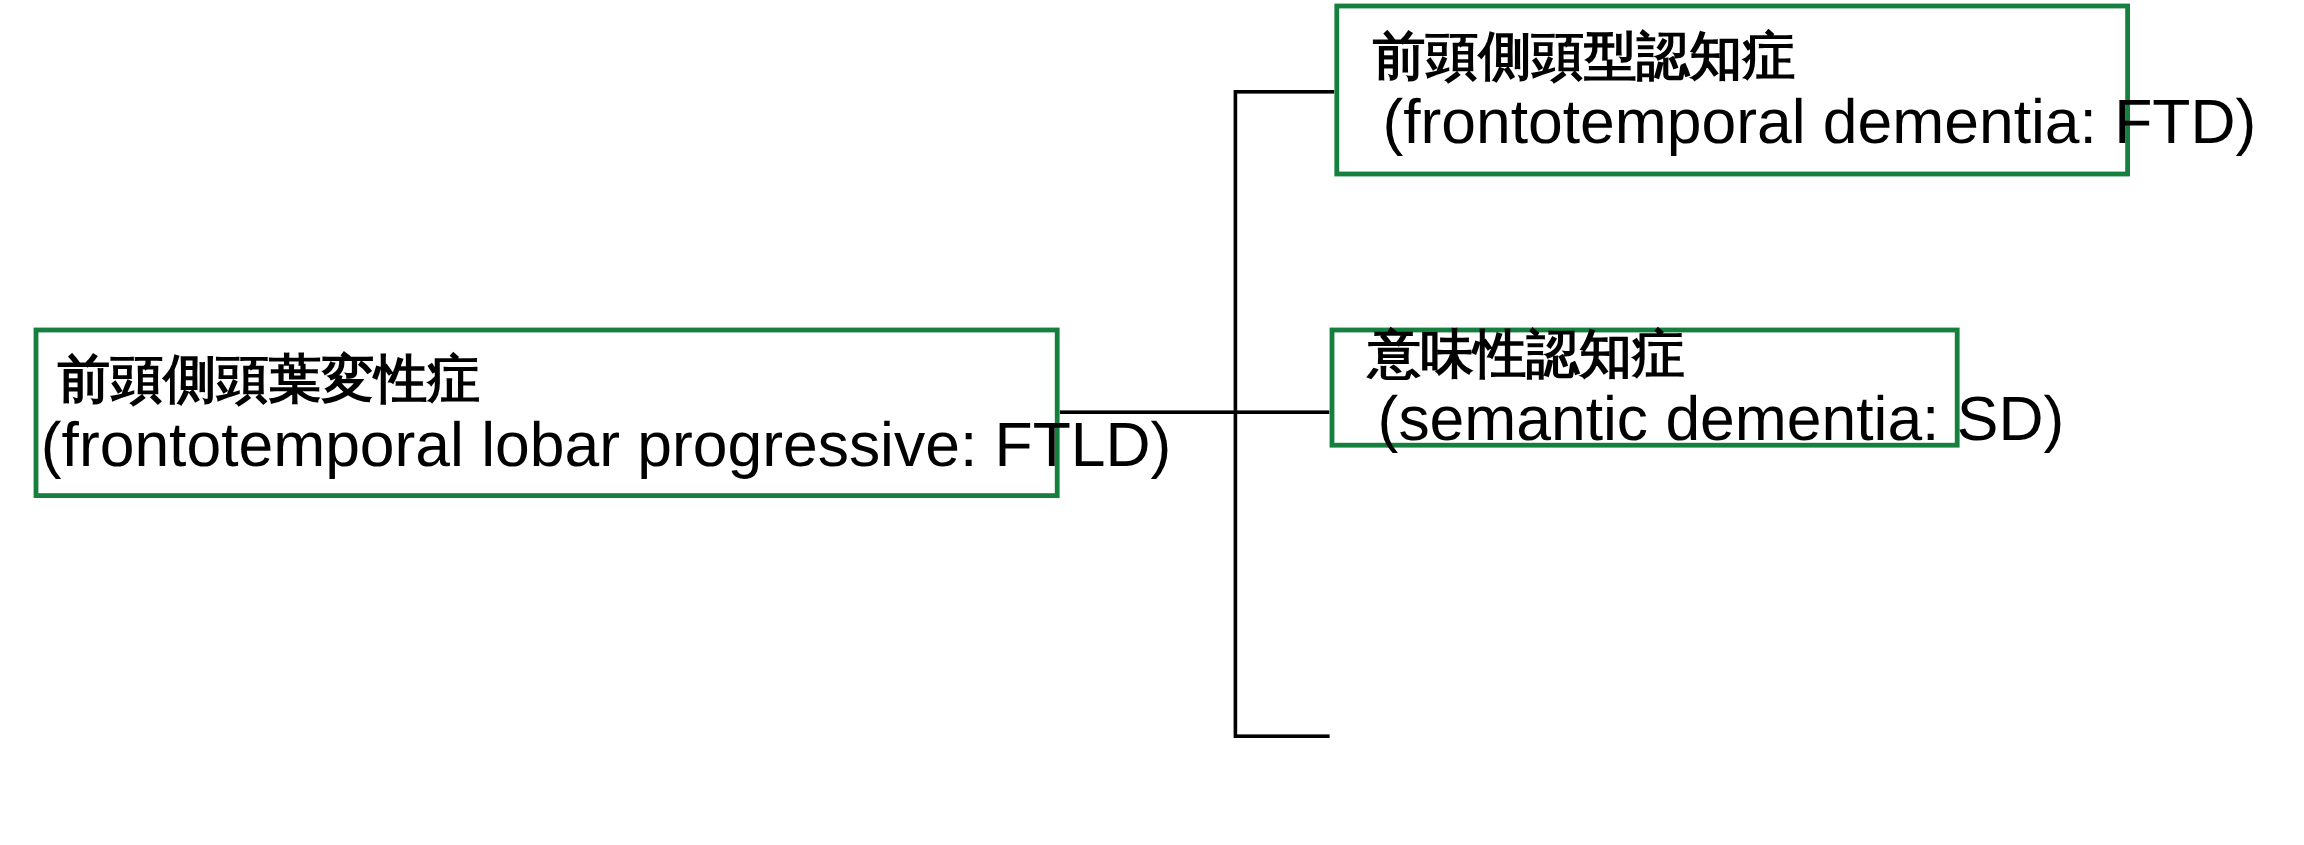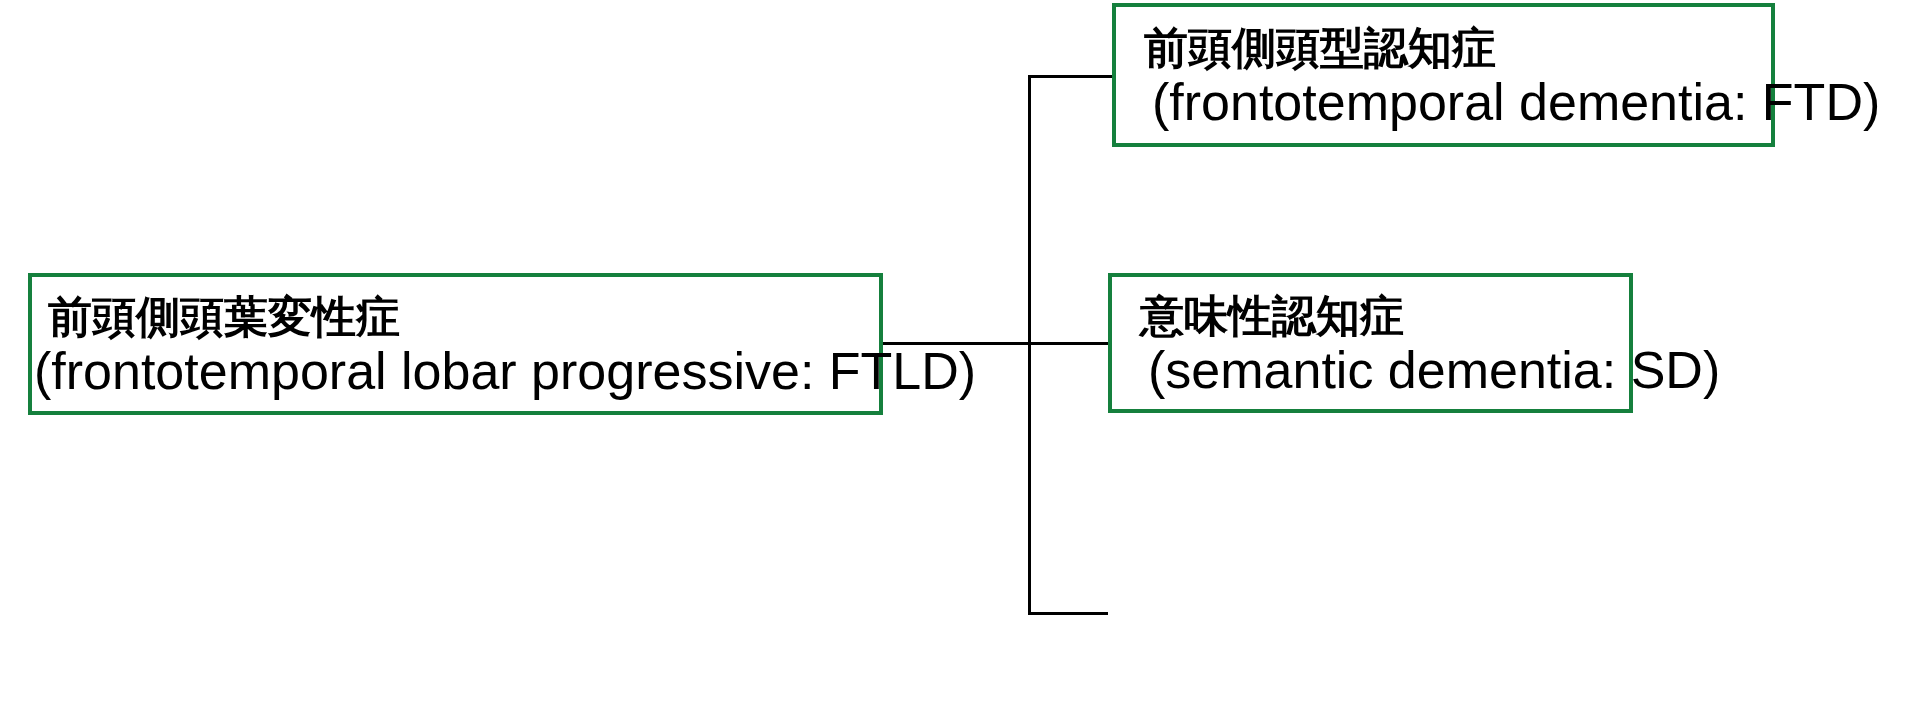--- a/index.html
+++ b/index.html
@@ -39,21 +39,21 @@
   }
   
   #node-ftld .label-ja { padding-left: 16px; }
   #node-ftld .label-en { padding-left: 2px; }
   
   .child .label-ja { padding-left: 28px; }
   .child .label-en { padding-left: 36px; }
 
   #node-ftld { left: 28px;   top: 273px; width: 855px; height: 142px; }
   #node-ftd  { left: 1112px; top: 3px;   width: 663px; height: 144px; }
-  #node-sd   { left: 1108px; top: 273px; width: 525px; height: 140px; }
+  #node-sd   { left: 1108px; top: 273px; width: 525px; height: 100px; }
   #node-pnfa { left: 1108px; top: 541px; width: 792px; height: 141px; }
 
   .connector {
     position: absolute;
     background: #000000;
   }
   #conn-root-h   { left: 883px;  top: 342px; width: 225px; height: 3px; }
   #conn-trunk-v  { left: 1028px; top: 75px;  width: 3px;   height: 540px; }
   #conn-top-h    { left: 1030px; top: 75px;  width: 82px;  height: 3px; }
   #conn-bottom-h { left: 1030px; top: 612px; width: 78px;  height: 3px; }

